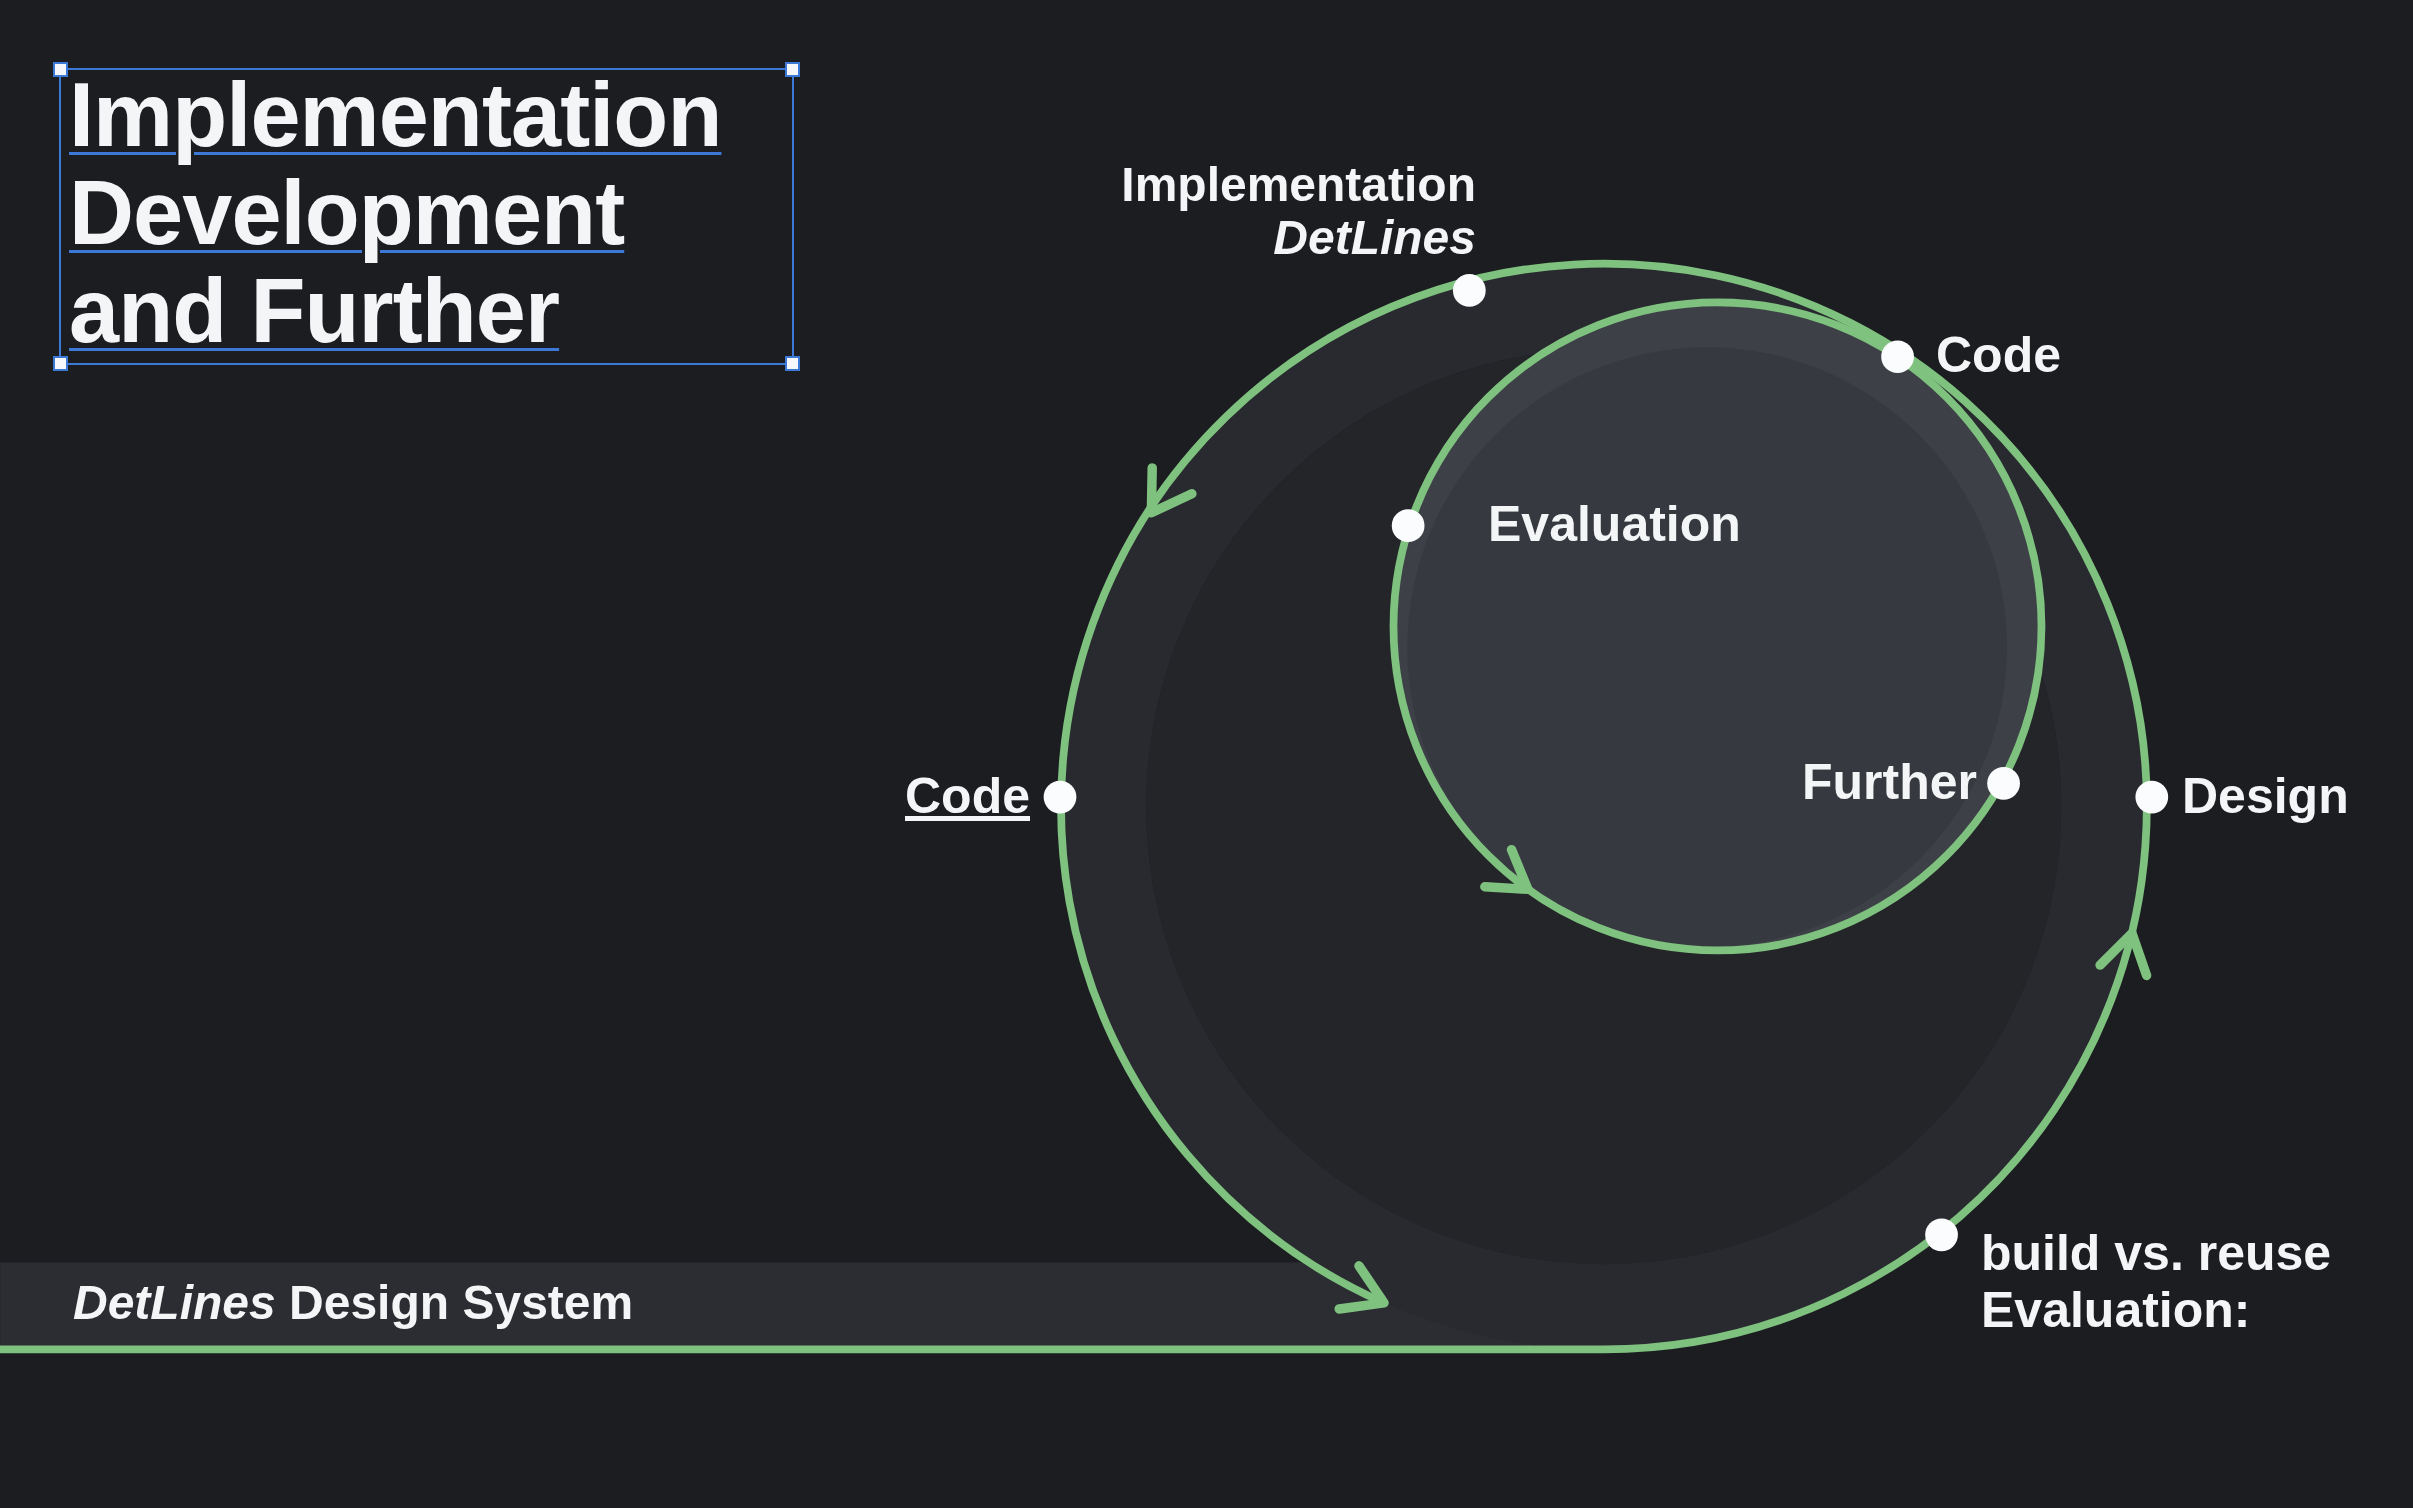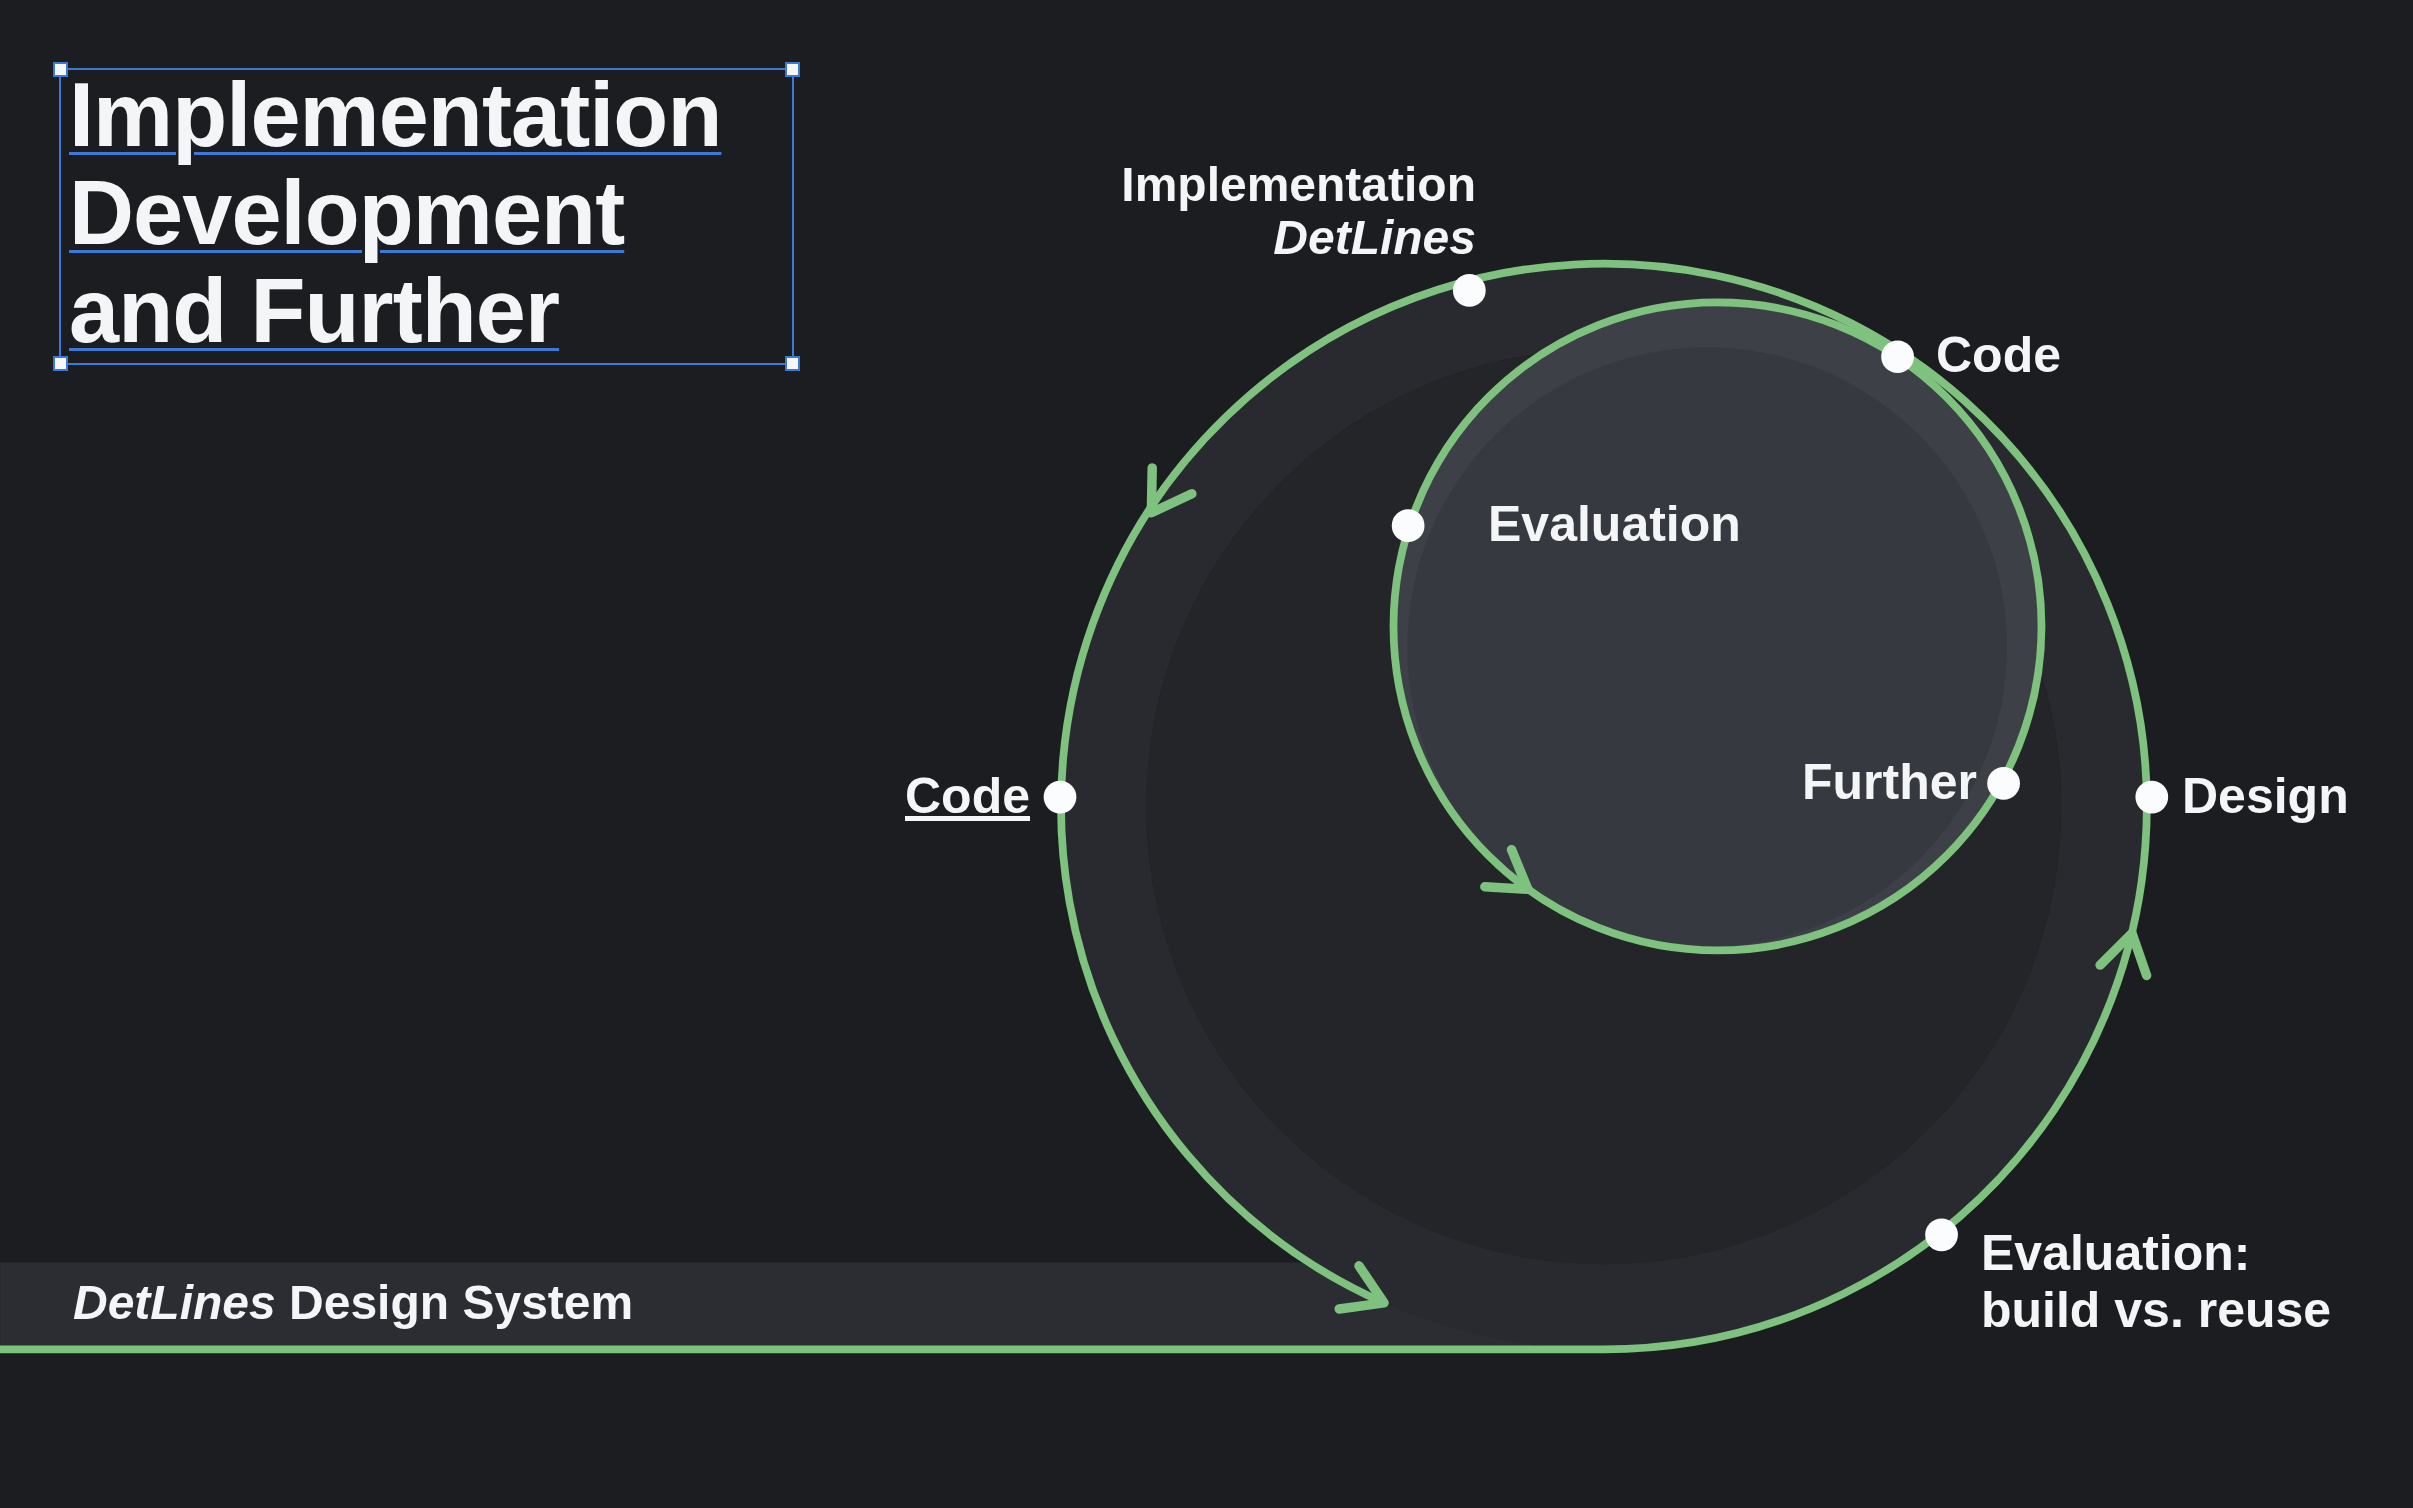--- a/index.html
+++ b/index.html
@@ -107,22 +107,22 @@
 
 <div class="abs node-label lbl-evaluation">Evaluation</div>
 
 <div class="abs node-label lbl-redesign">Further</div>
 
 <div class="abs node-label lbl-design">Design</div>
 
 <div class="abs node-label lbl-code">Code</div>
 
 <div class="abs node-label lbl-eval-build">
+  <span style="display:block">build vs. reuse</span>
   <span style="display:block">Evaluation:</span>
-  <span style="display:block">build vs. reuse</span>
 </div>
 
 <div class="abs footer-brand">
   <span class="it">DetLines</span><span> Design System</span>
 </div>
 
 <div class="abs title-text">
   <span class="t-line"><span>Implementation</span></span>
   <span class="t-line"><span>Development</span></span>
   <span class="t-line"><span>and Further</span></span>

